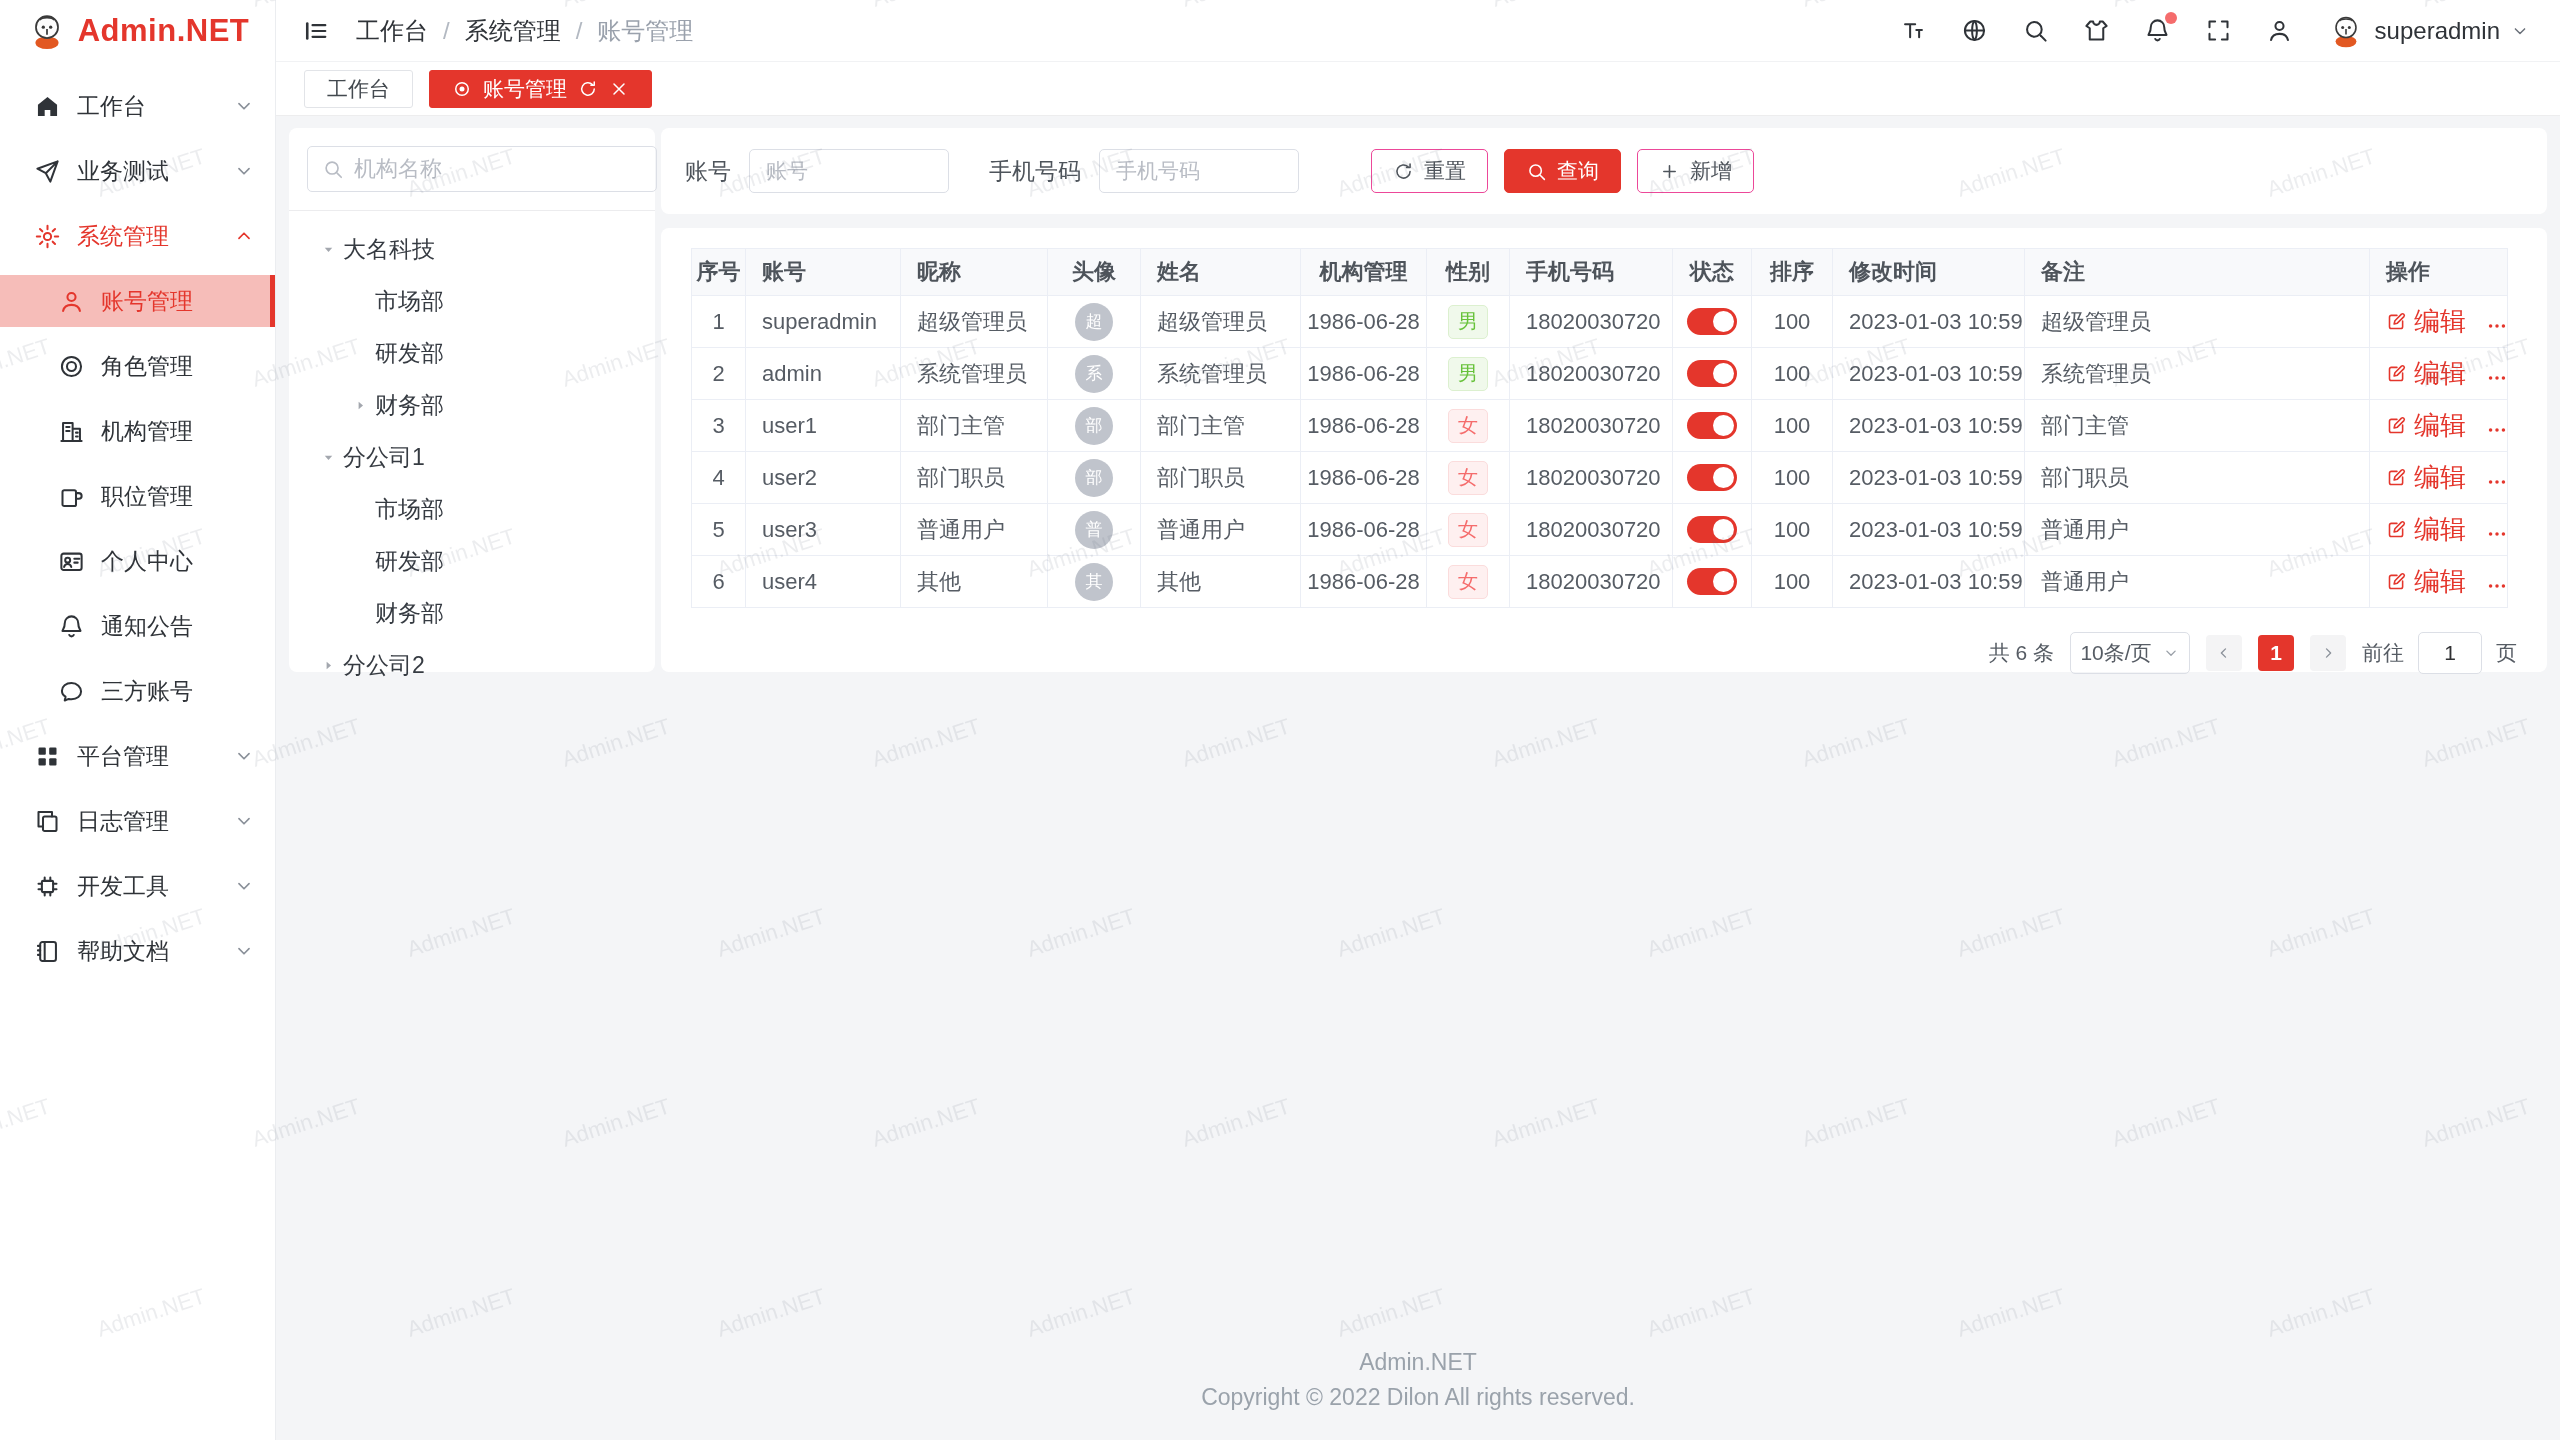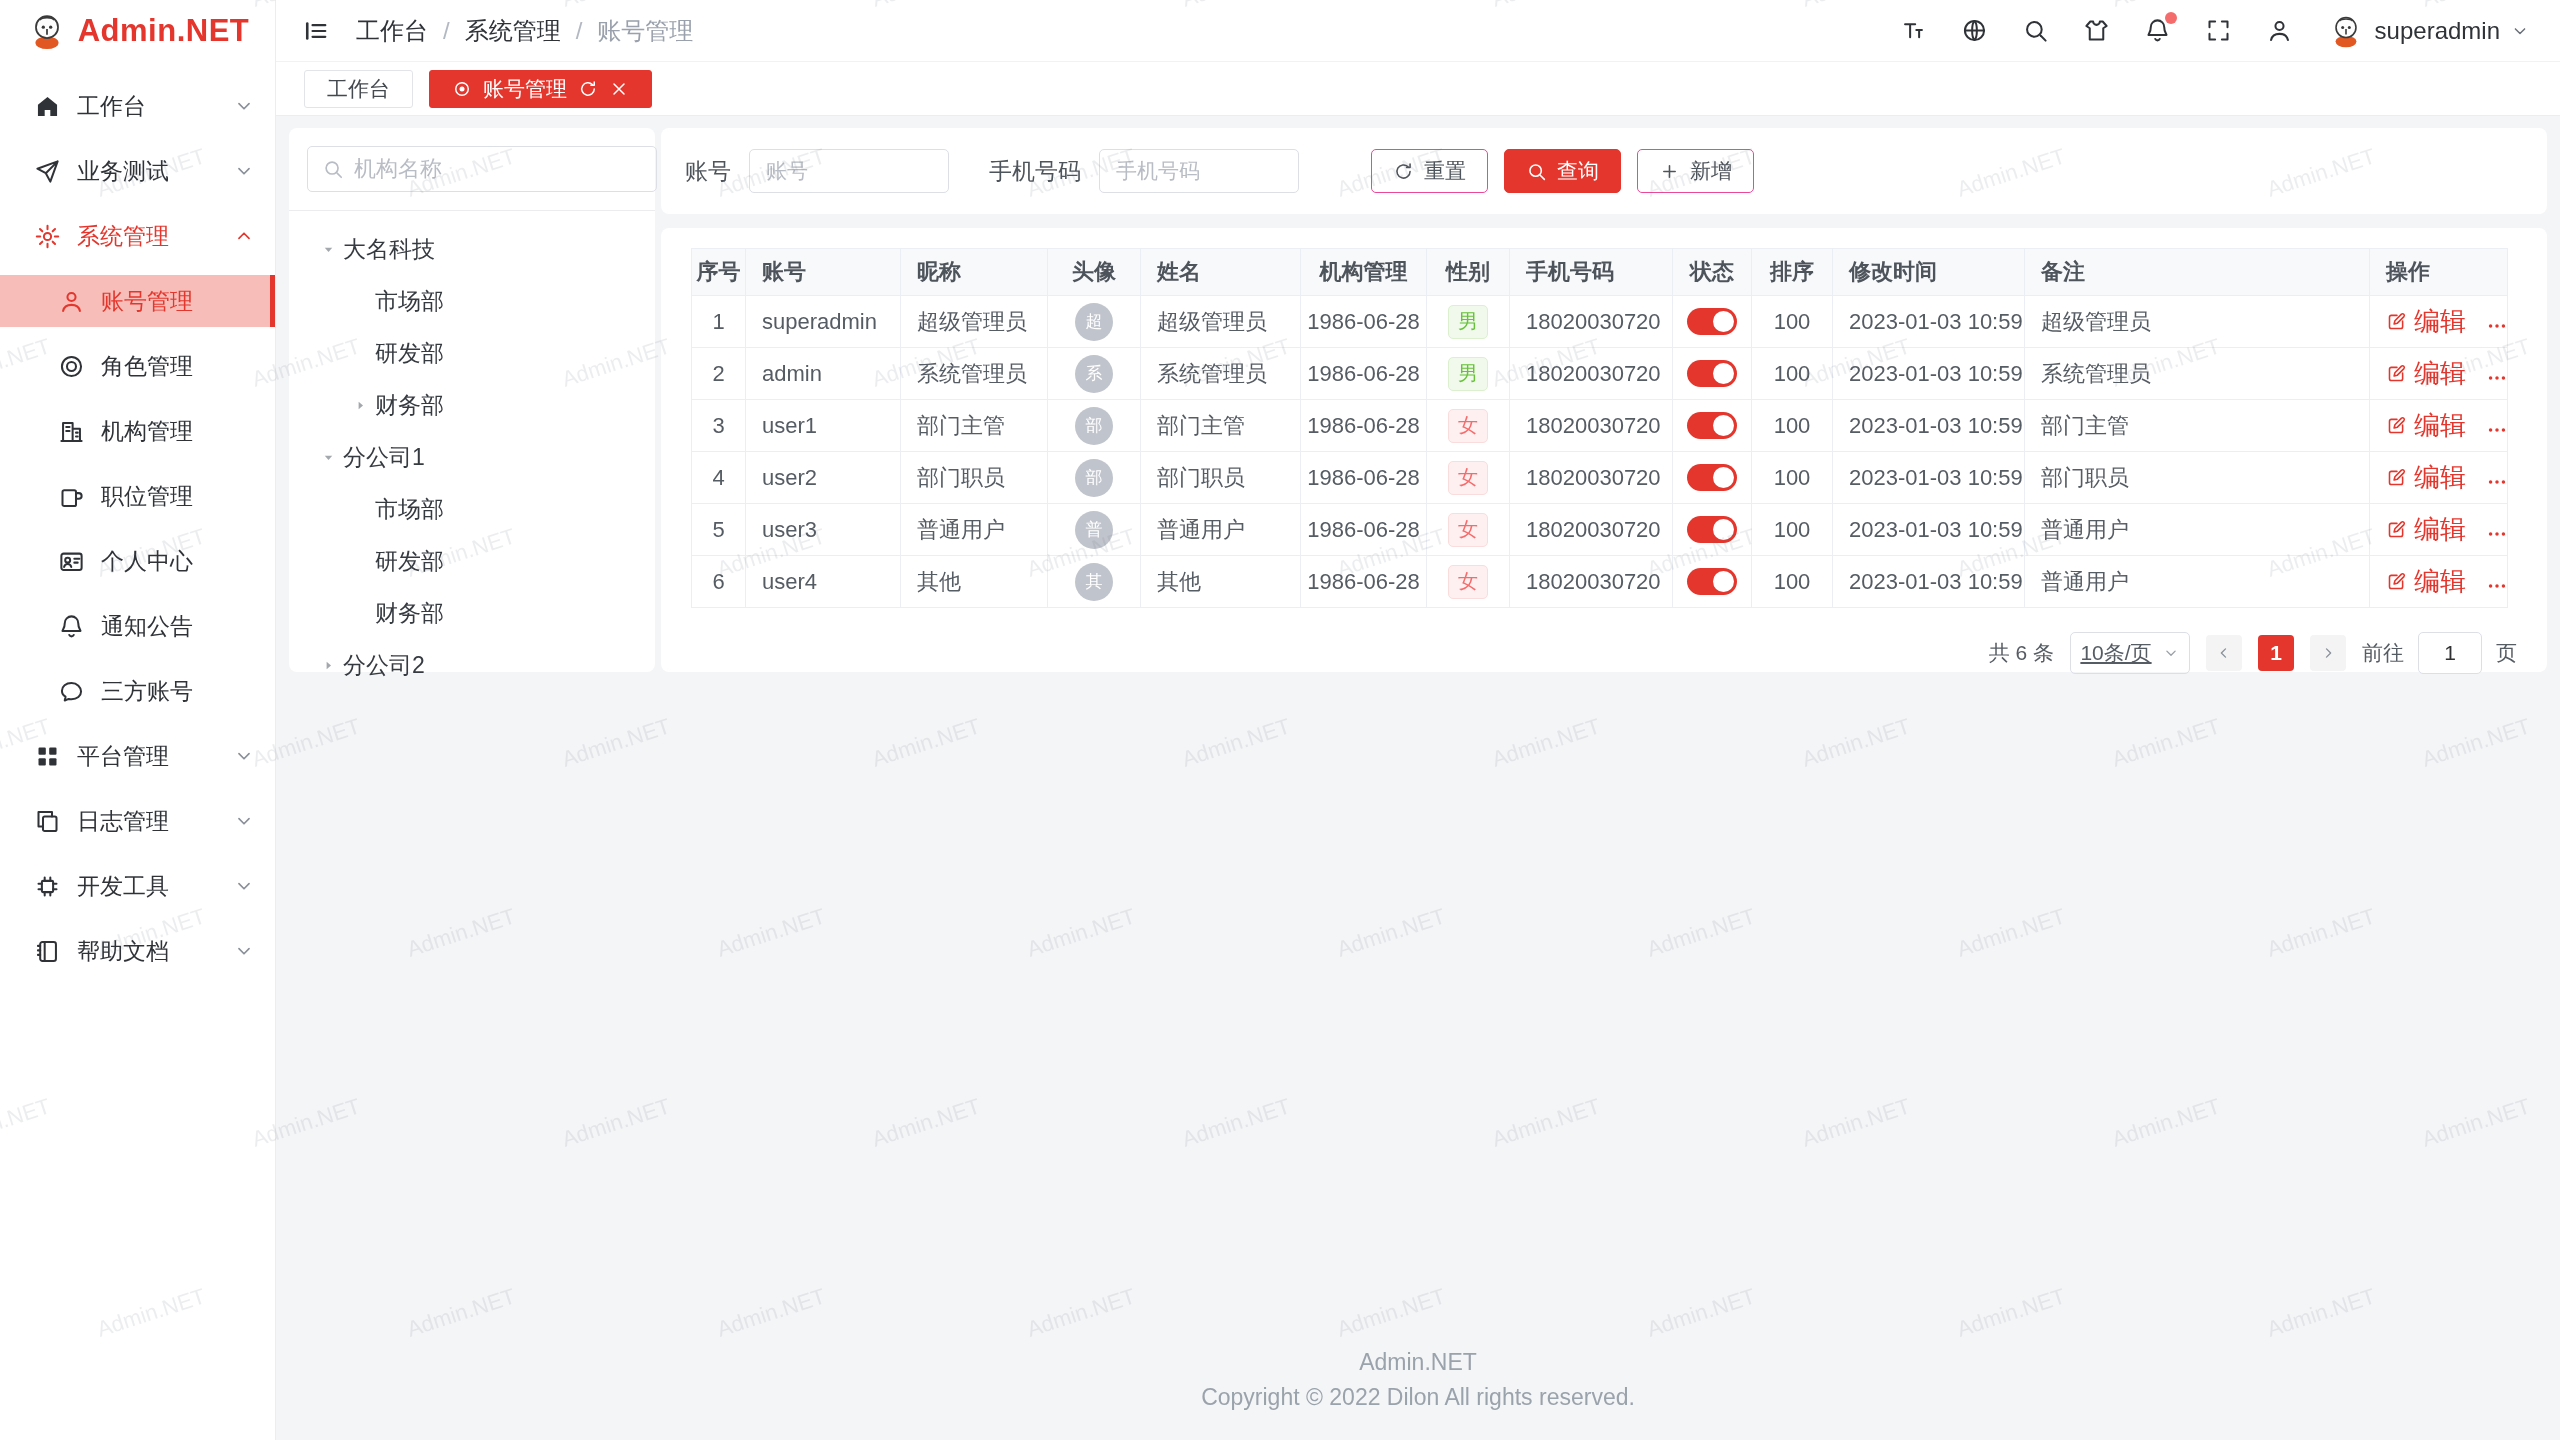--- a/index.html
+++ b/index.html
@@ -92,21 +92,21 @@
   .tag.male { color:#67c23a; background:#f0f9eb; border:1px solid #dcf0cf; }
   .tag.female { color:#f56c6c; background:#fef0f0; border:1px solid #fbdcdc; }
   .toggle { width:50px; height:27px; border-radius:14px; background:#e4362c; position:relative; display:inline-block; cursor:pointer; vertical-align:middle; }
   .toggle::after { content:""; position:absolute; top:3px; right:3px; width:21px; height:21px; border-radius:50%; background:#fff; }
   .edit-link { color:#e4362c; display:inline-flex; align-items:center; gap:7px; font-size:26px; cursor:pointer; }
   .edit-link svg { width:21px; height:21px; }
   .row-more { color:#e4362c; display:inline-flex; width:22px; height:22px; margin-left:20px; vertical-align:middle; cursor:pointer; }
   .row-more svg { width:22px; height:22px; }
 
   .pagination { display:flex; align-items:center; justify-content:flex-end; margin-top:24px; gap:16px; font-size:21px; color:#565c64; }
-  .page-size-select { width:120px; height:42px; border:1px solid #dcdfe6; border-radius:5px; display:flex; align-items:center; justify-content:center; gap:10px; cursor:pointer;text-decoration:underline; }
+  .page-size-select { width:120px; height:42px; border:1px solid #dcdfe6; border-radius:5px; display:flex; align-items:center; justify-content:center; gap:10px; cursor:pointer; }
   .page-size-select svg { width:18px; height:18px; color:#9aa0a8; }
   .page-btn { width:36px; height:36px; border:none; border-radius:4px; background:#f4f4f5; color:#8a9099; display:flex; align-items:center; justify-content:center; cursor:pointer; }
   .page-btn svg { width:18px; height:18px; }
   .page-btn.current { background:#e4362c; color:#fff; font-size:21px; font-weight:bold; }
   .goto-input { width:64px; height:42px; border:1px solid #dcdfe6; border-radius:5px; text-align:center; font-size:21px; color:#303133; outline:none; margin:0 -2px; }
 
   .footer { position:absolute; bottom:26px; left:0; width:100%; text-align:center; color:#9aa2ab; font-size:23px; line-height:1.5; }
 
   
   #watermark { position:fixed; left:0; top:0; width:2560px; height:1440px; pointer-events:none; z-index:60; overflow:hidden; }

